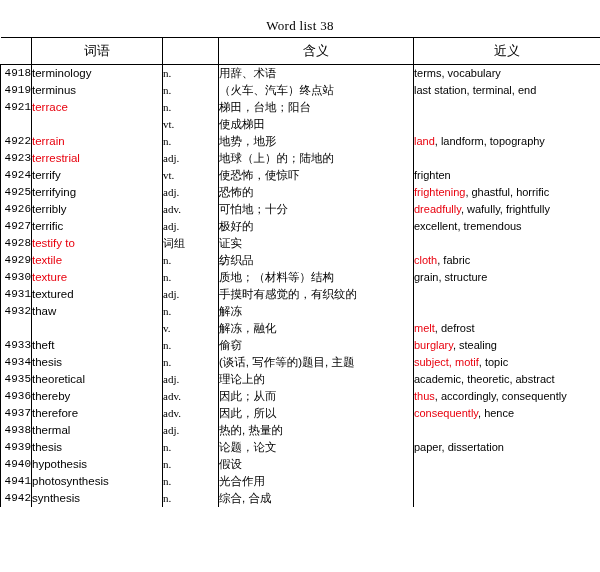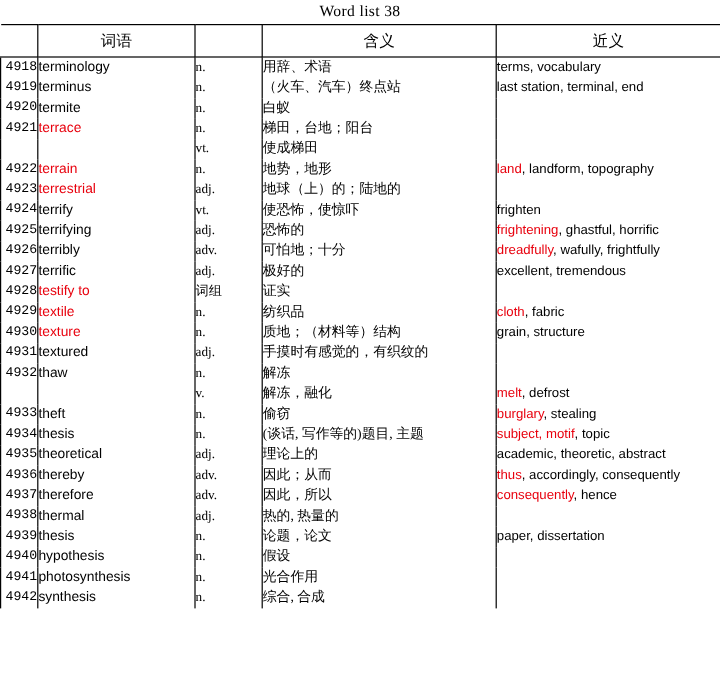--- a/index.html
+++ b/index.html
@@ -16,21 +16,21 @@
   }
   .page {
     position: relative;
     width: 600px;
     height: 572px;
   }
   .title {
     text-align: center;
     font-family: "Liberation Serif", serif;
     font-size: 13px;
-    padding-top: 1px;
+    padding-top: 18px;
     padding-bottom: 3px;
     letter-spacing: 0.3px;
   }
   table.wordlist {
     border-collapse: collapse;
     width: 600px;
     table-layout: fixed;
     font-size: 11px;
     padding-left: 24px;
   }
@@ -73,21 +73,21 @@
   }
   td.pos {
     padding-left: 14px;
     font-size: 11px;
     font-family: "Liberation Serif", serif;
     font-style: normal;
   }
   td.mean {
     padding-left: 9px;
     font-size: 11.5px;
-    font-family: Liberation Serif, serif;
+    font-family: Liberation Sans, sans-serif;
   }
   td.syn {
     padding-left: 6px;
     font-size: 11px;
   }
   td.syn, td.word {
     font-family: "Liberation Sans", sans-serif;
   }
   tr.row td {
     height: 17px;
@@ -133,27 +133,20 @@
           <td class="syn"><span class="red"></span><span class="black">terms, vocabulary</span></td>
         </tr>
         <tr class="row">
           <td class="num">4919</td>
           <td class="word black">terminus</td>
           <td class="pos">n.</td>
           <td class="mean">（火车、汽车）终点站</td>
           <td class="syn"><span class="red"></span><span class="black">last station, terminal, end</span></td>
         </tr>
         <tr class="row">
-          <td class="num">4920</td>
-          <td class="word black">termite</td>
-          <td class="pos">n.</td>
-          <td class="mean">白蚁</td>
-          <td class="syn"><span class="red"></span><span class="black"></span></td>
-        </tr>
-        <tr class="row">
           <td class="num">4921</td>
           <td class="word red">terrace</td>
           <td class="pos">n.</td>
           <td class="mean">梯田，台地；阳台</td>
           <td class="syn"><span class="red"></span><span class="black"></span></td>
         </tr>
         <tr class="row">
           <td class="num"></td>
           <td class="word black"></td>
           <td class="pos">vt.</td>

